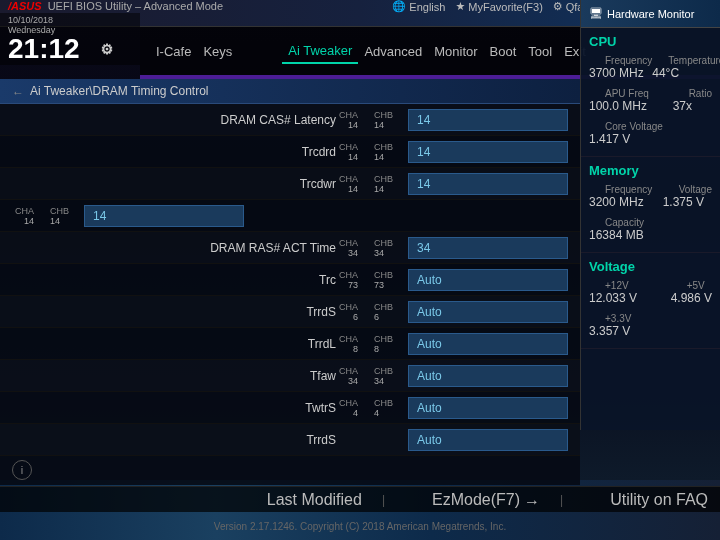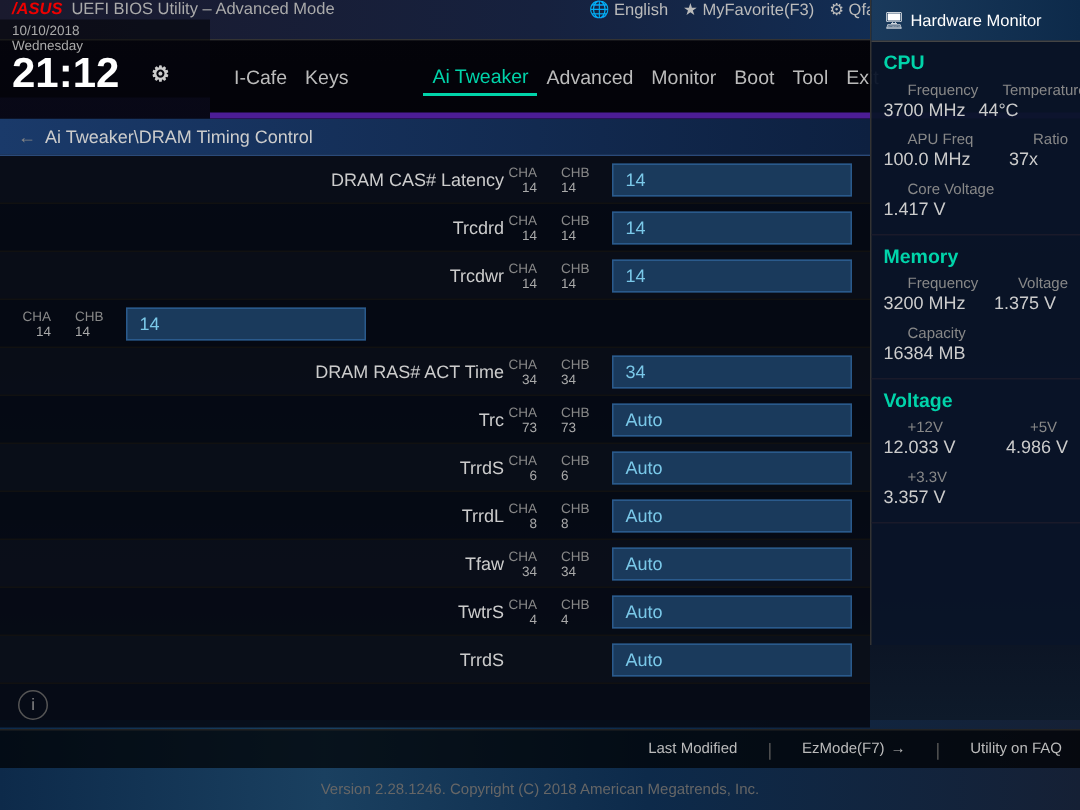--- a/index.html
+++ b/index.html
@@ -263,24 +263,25 @@
       display: flex;
       align-items: center;
       justify-content: flex-end;
       padding: 0 12px;
       gap: 20px;
       z-index: 10;
       border-top: 1px solid #222;
     }
     .bottom-btn {
       color: #bbb;
-      font-size: 10px;
+      font-size: 16px;
       display: flex;
       align-items: center;
       gap: 4px;
+      margin-left: 27px;
     }
 
     
     .footer {
       position: absolute;
       bottom: 0;
       left: 0;
       right: 0;
       height: 28px;
       display: flex;
@@ -609,14 +610,14 @@
     <span>EzMode(F7)</span>
     <span>→</span>
   </span>
   <span style="color:#555">|</span>
   <span class="bottom-btn">
     <span>Utility on FAQ</span>
   </span>
 </div>
 
 <div class="footer">
-  <span>Version 2.28.1246. Copyright (C) 2018 American Megatrends, Inc.</span>
+  <span>Version 2.17.1246. Copyright (C) 2018 American Megatrends, Inc.</span>
 </div>
 
 </body></html>

